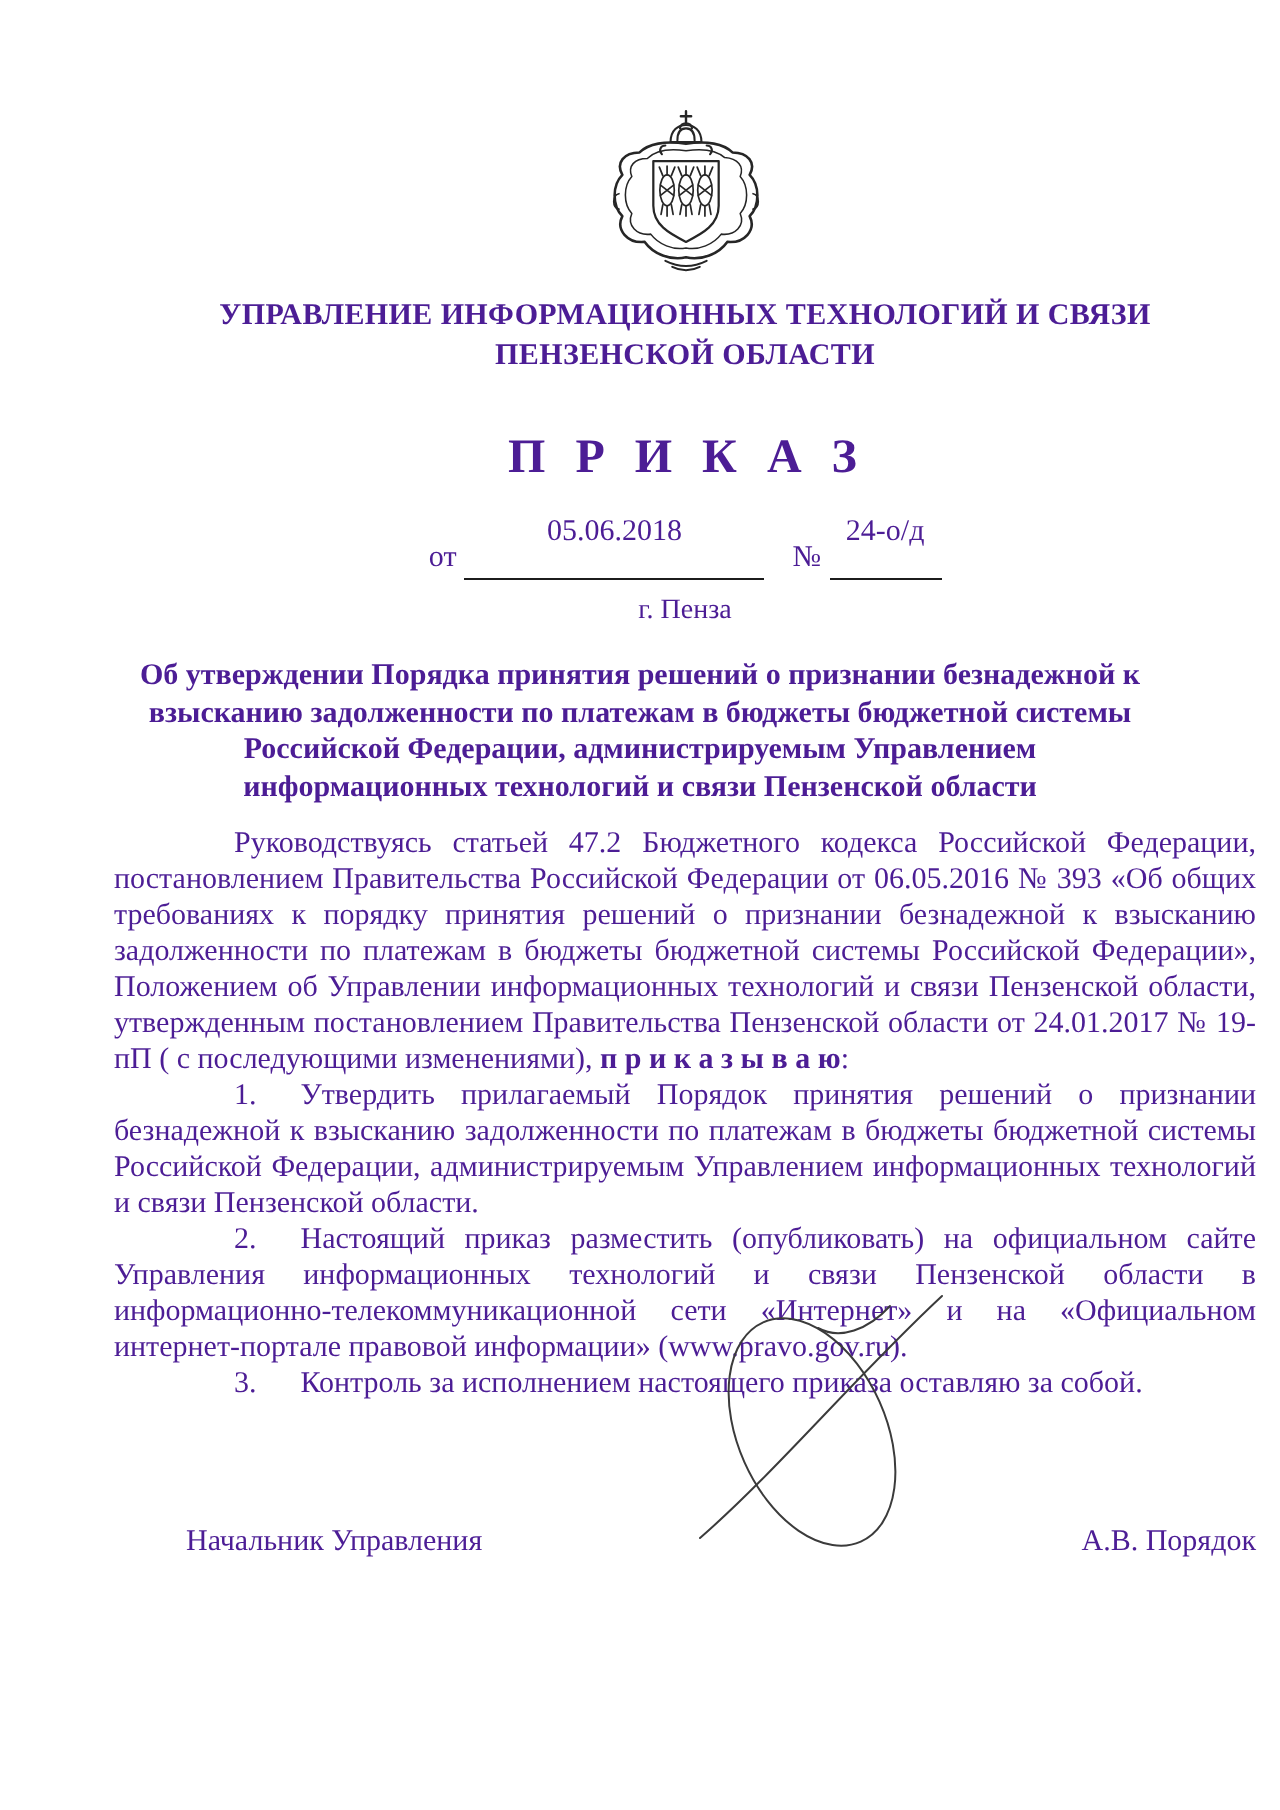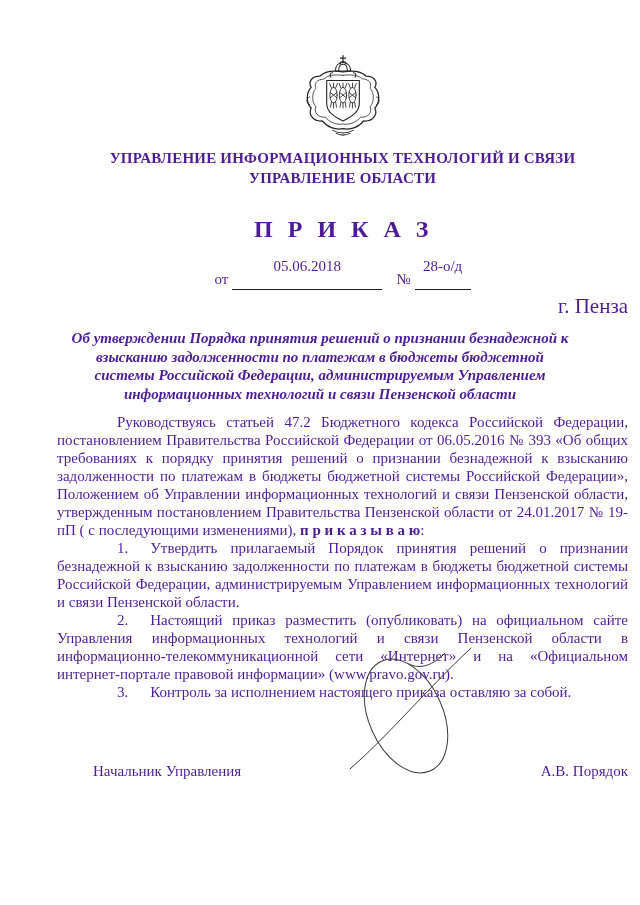--- a/index.html
+++ b/index.html
@@ -50,32 +50,31 @@
   .req-cell {
     display: inline-block;
     vertical-align: bottom;
     border-bottom: 1px solid #1c1c1c;
     text-align: center;
     padding-bottom: 14px;
   }
   .req-cell.date-cell { width: 150px; margin-right: 14px; }
   .req-cell.num-cell  { width: 56px; }
 
-  .city { margin-top: 7px; font-size: 21px; line-height: 18px; text-align: right; }
+  .city { margin-top: 7px; font-size: 14px; line-height: 18px; }
 
   
   .doc-title {
     margin-top: 14px;
     margin-left: 10px;
     width: 506px;
     font-weight: bold;
     font-size: 15px;
     line-height: 18.5px;
     text-align: center;
-    font-style: italic;
   }
 
   
   .par {
     margin: 0;
     font-size: 15px;
     line-height: 18px;
     text-align: justify;
     text-indent: 60px;
   }
@@ -146,27 +145,27 @@
       </g>
 
       <path d="M38 88 c8 4 16 4 24 0 M42 91.5 c5 2.5 11 2.5 16 0" stroke-width="1.2"></path>
 
       <path d="M11 49 c-4 1 -4 8 0 9 M89 49 c4 1 4 8 0 9" stroke-width="1"></path>
     </svg>
   </div>
 
   <div class="org-name center">
     <div>УПРАВЛЕНИЕ ИНФОРМАЦИОННЫХ ТЕХНОЛОГИЙ И СВЯЗИ</div>
-    <div>УПРАВЛЕНИЕ ОБЛАСТИ</div>
+    <div>ПЕНЗЕНСКОЙ ОБЛАСТИ</div>
   </div>
 
   <div class="doc-type center">П Р И К А З</div>
 
   <div class="req-row center">
-    <span class="req-label">от</span><span class="req-cell date-cell">05.06.2018</span><span class="req-label">№</span><span class="req-cell num-cell">28-о/д</span>
+    <span class="req-label">от</span><span class="req-cell date-cell">05.06.2018</span><span class="req-label">№</span><span class="req-cell num-cell">24-о/д</span>
   </div>
 
   <div class="city center">г. Пенза</div>
 
   <div class="doc-title">Об утверждении Порядка принятия решений о признании безнадежной к взысканию задолженности по платежам в бюджеты бюджетной системы Российской Федерации, администрируемым Управлением информационных технологий и связи Пензенской области</div>
 
   <p class="par preamble"><span>Руководствуясь статьей 47.2 Бюджетного кодекса Российской Федерации, постановлением Правительства Российской Федерации от 06.05.2016 № 393 «Об общих требованиях к порядку принятия решений о признании безнадежной к взысканию задолженности по платежам в бюджеты бюджетной системы Российской Федерации», Положением об Управлении информационных технологий и связи Пензенской области, утвержденным постановлением Правительства Пензенской области от 24.01.2017 № 19-пП ( с последующими изменениями), </span><span class="decree-word">п р и к а з ы в а ю</span><span>:</span></p>
 
   <p class="par"><span>1.</span><span class="num-tab"></span><span>Утвердить прилагаемый Порядок принятия решений о признании безнадежной к взысканию задолженности по платежам в бюджеты бюджетной системы Российской Федерации, администрируемым Управлением информационных технологий и связи Пензенской области.</span></p>
 

